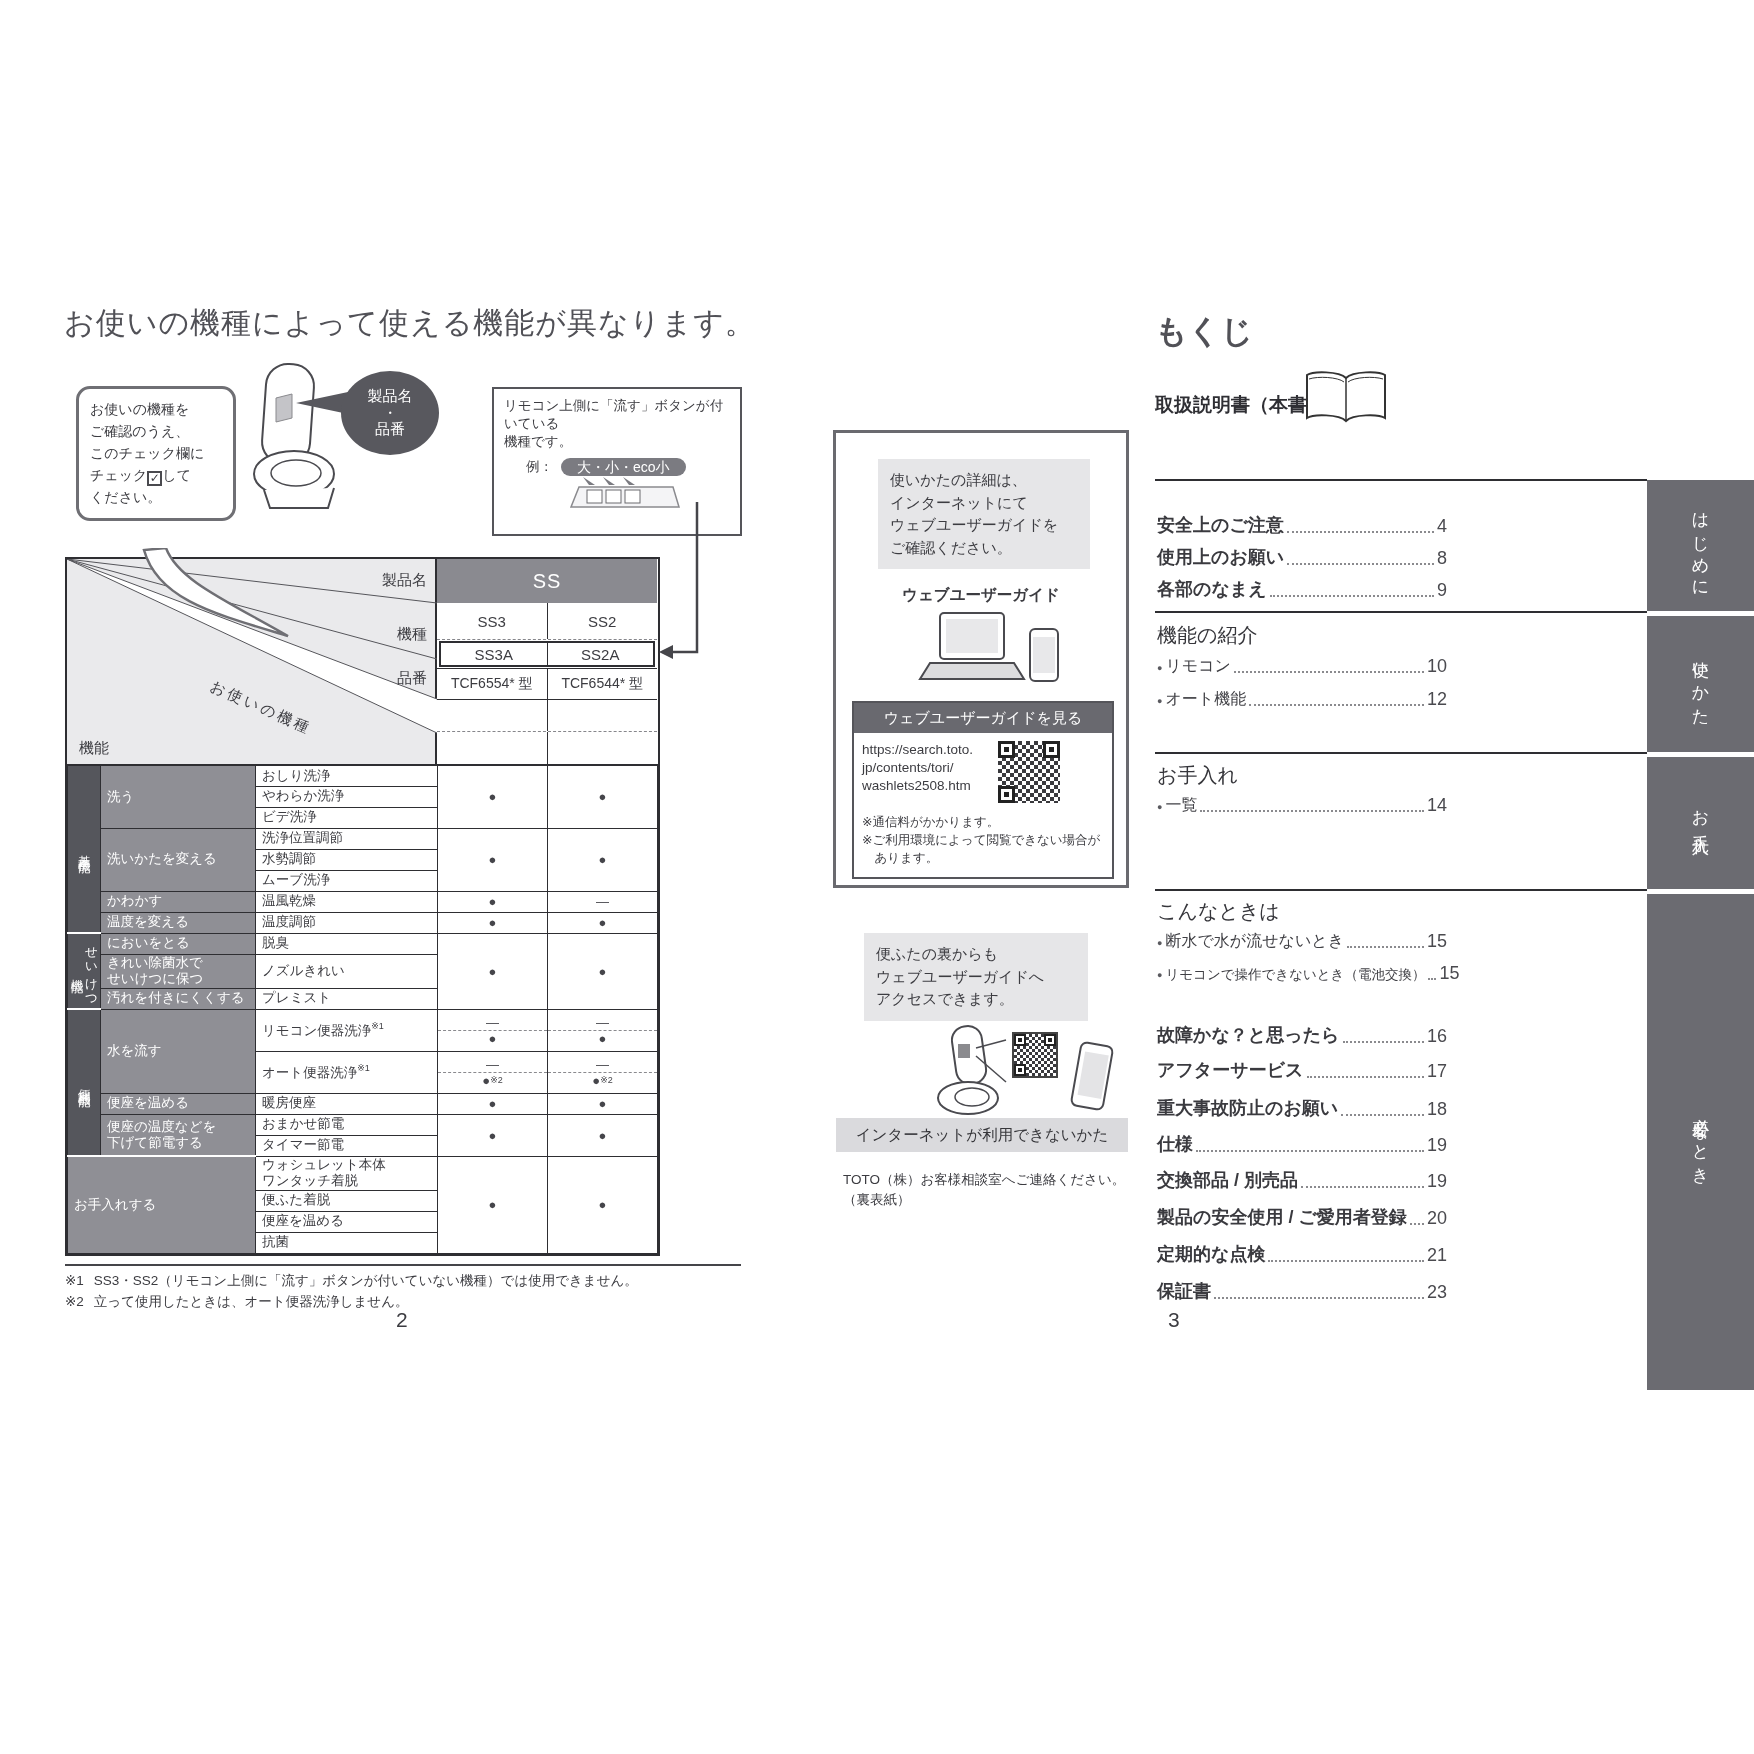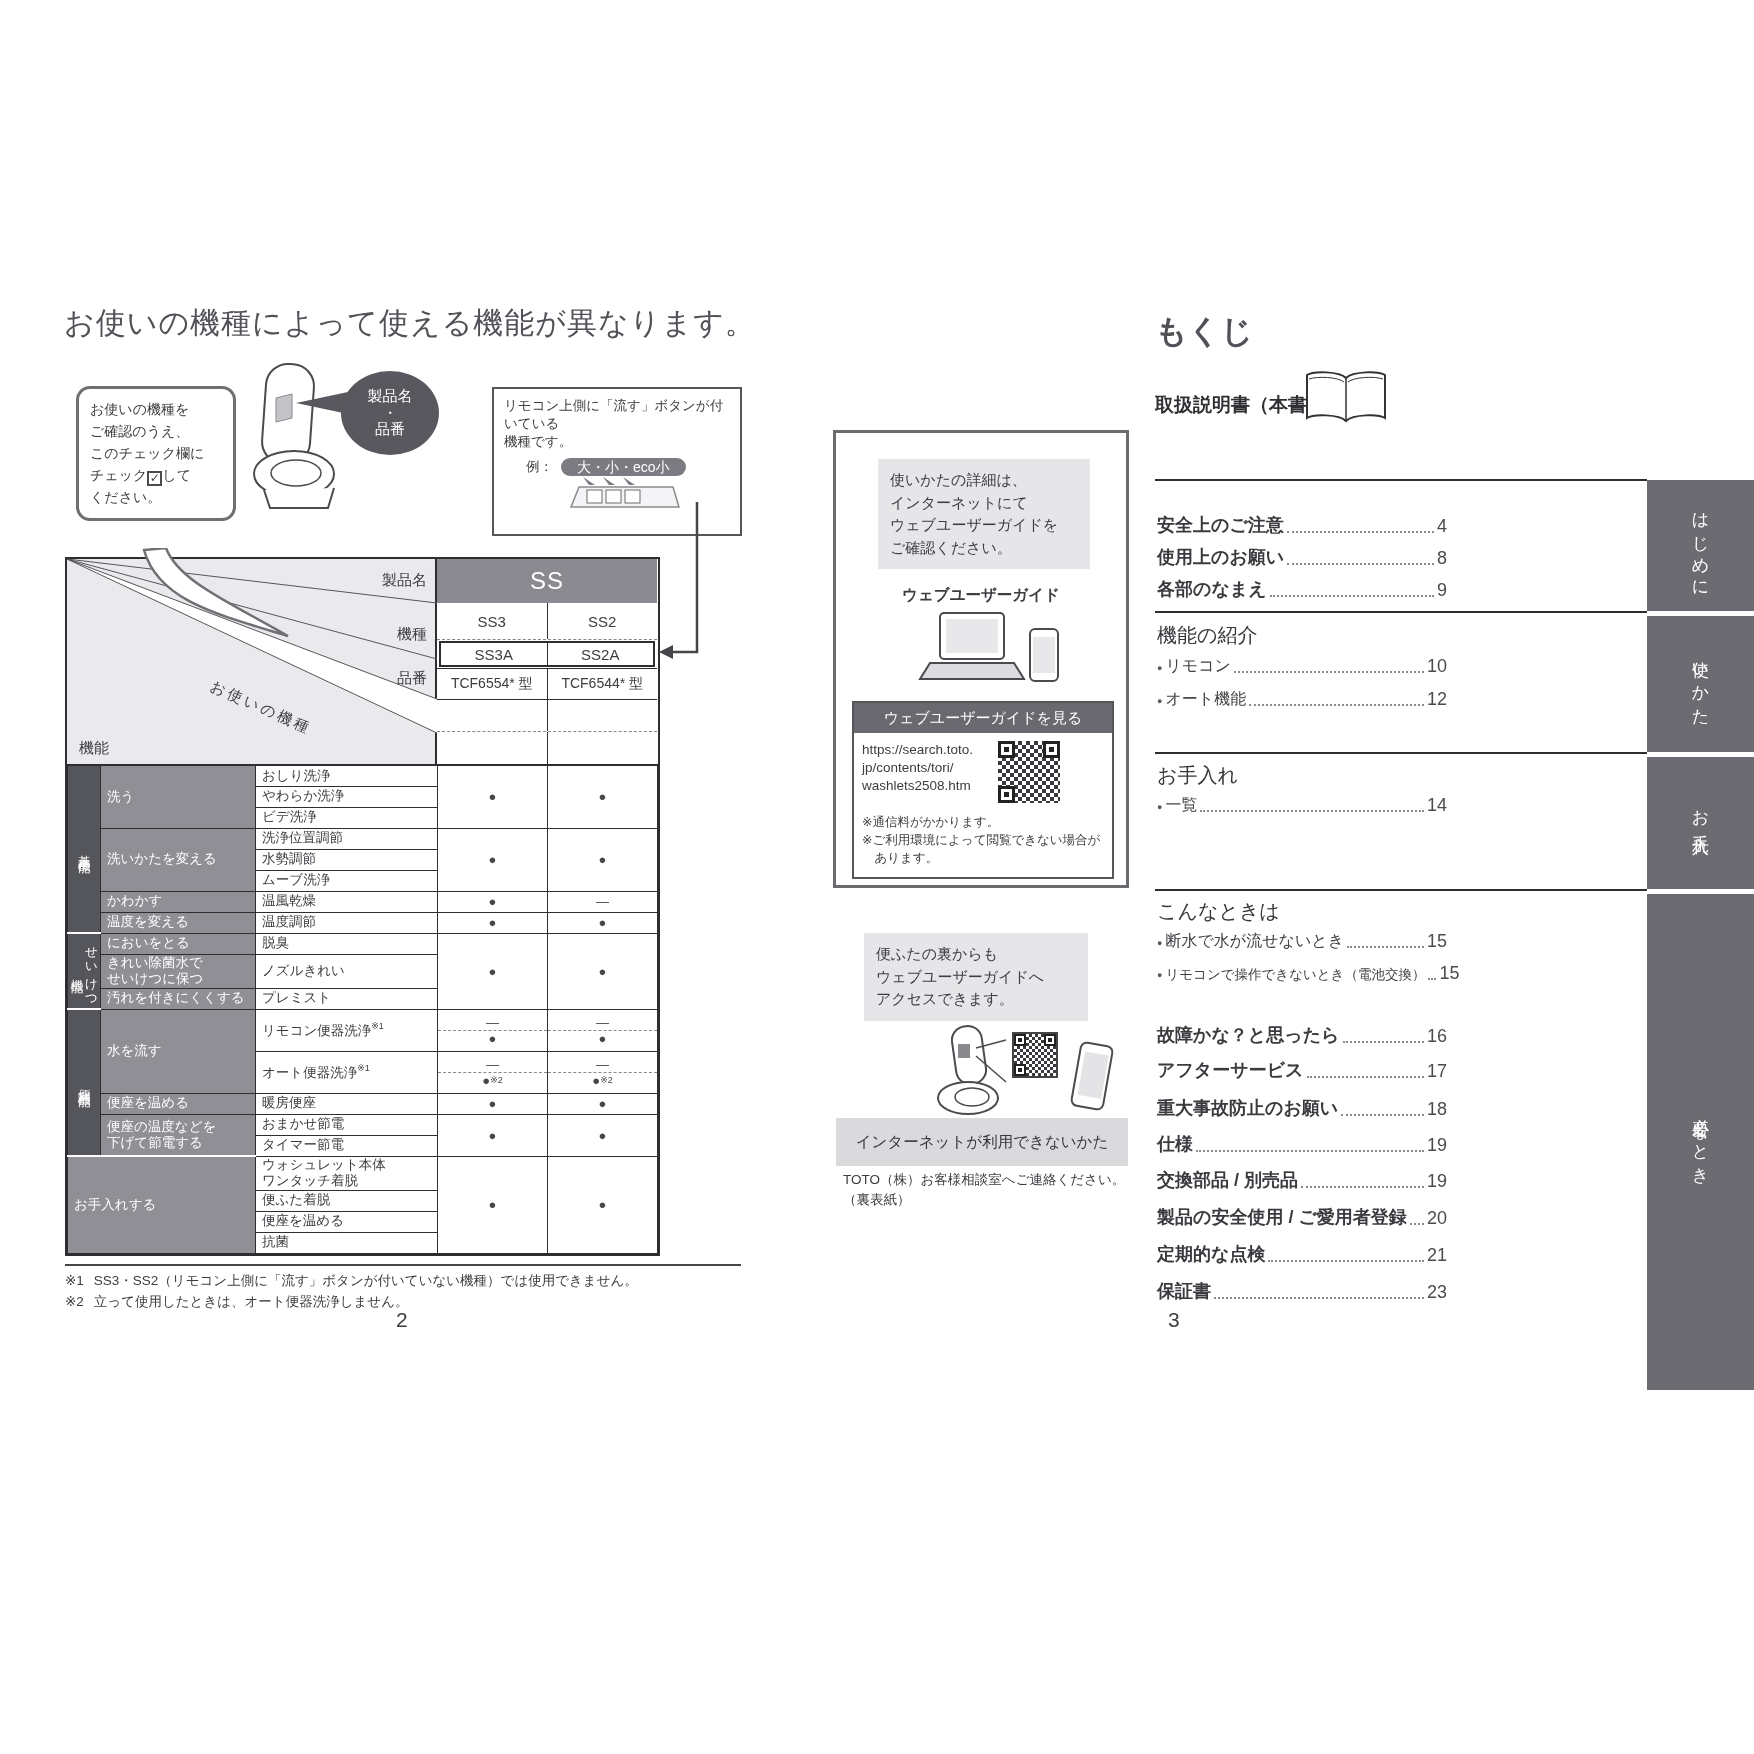--- a/index.html
+++ b/index.html
@@ -32,21 +32,21 @@
   .thead { position:relative; height:205px; display:flex; }
   .th-left { width:370px; position:relative; background:#eaeaec; border-right:2px solid #2e2e32; }
   .th-label { position:absolute; right:8px; font-size:15px; color:#3c3c41;}
   .lbl-kino { position:absolute; left:12px; bottom:6px; font-size:15px;}
   .lbl-diag { position:absolute; left:148px; top:118px; font-size:15px; letter-spacing:3px;
               transform:rotate(24deg); transform-origin:left top; color:#3c3c41;}
   .th-right { width:220px; display:flex; flex-direction:column; }
   .th-row { display:flex; position:relative;}
   .th-cell { flex:1; display:flex; align-items:center; justify-content:center; }
   .th-cell + .th-cell { border-left:1.5px solid #2e2e32; }
-  .th-ss { height:44px; background:#8a8a90; color:#fff; font-size:24px; letter-spacing:1px;text-align:center;}
+  .th-ss { height:44px; background:#8a8a90; color:#fff; font-size:20px; letter-spacing:1px;text-align:center;}
   .th-models { height:37px; font-size:15px; border-bottom:1.5px dashed #86868b;}
   .th-sub { height:28px; font-size:15px; }
   .th-sub .frame { position:absolute; inset:1px 2px; border:2px solid #2e2e32; display:flex;}
   .th-part { height:31px; font-size:14px; border-top:1.5px solid #2e2e32;}
   .th-e1 { height:32px; border-top:1.5px solid #2e2e32;}
   .th-e2 { height:33px; border-top:1.5px dashed #86868b;}
 
   table.grid { border-collapse:collapse; width:100%; table-layout:fixed; border-top:2px solid #2e2e32;}
   .grid td { border:1px solid #2e2e32; padding:0 6px; font-size:13.5px; overflow:hidden;}
   .grid td.cat { background:#55565c; color:#fff; writing-mode:vertical-rl; text-orientation:upright;
@@ -79,21 +79,21 @@
   .qr { width:62px; height:62px; position:relative; flex:none;
         background-image:repeating-conic-gradient(#3a3a3e 0% 25%, #ffffff 0% 50%); background-size:8px 8px;}
   .qr i { position:absolute; width:17px; height:17px; border:3px solid #222; background:#222;
           box-shadow:inset 0 0 0 3px #fff;}
   .qr i.tl{left:0;top:0;} .qr i.tr{right:0;top:0;} .qr i.bl{left:0;bottom:0;}
   .qr.small { width:46px; height:46px; background-size:6px 6px; border:2px solid #444; background-color:#fff;}
   .qr.small i { width:12px; height:12px; border-width:2px; box-shadow:inset 0 0 0 2px #fff;}
   .sub-notes { white-space:pre-line; font-size:12.5px; line-height:1.45; padding:6px 8px 10px; color:#3c3c41;}
 
   .lid-note { left:864px; top:933px; width:224px; }
-  .no-inet { left:836px; top:1118px; width:292px; height:48px; background:#dadadd; color:#37373b;
+  .no-inet { left:836px; top:1118px; width:292px; height:34px; background:#dadadd; color:#37373b;
              display:flex; align-items:center; justify-content:center; font-size:15.5px;}
   .contact { left:843px; top:1170px; font-size:13.5px; line-height:1.5; white-space:pre-line;}
 
   
   .toc-title { left:1155px; top:310px; font-size:32px; font-weight:bold; color:#515157;}
   .manual-label { left:1155px; top:392px; font-size:19px; font-weight:bold; color:#2f2f34;}
   .sec-line { left:1155px; width:492px; border-top:2px solid #2e2e32;}
   .toc-row { left:1157px; width:290px; display:flex; align-items:flex-end;}
   .toc-row .lbl { white-space:nowrap; }
   .toc-main .lbl { font-size:18px; font-weight:600; color:#3a3a3f;margin-top:24px;}

